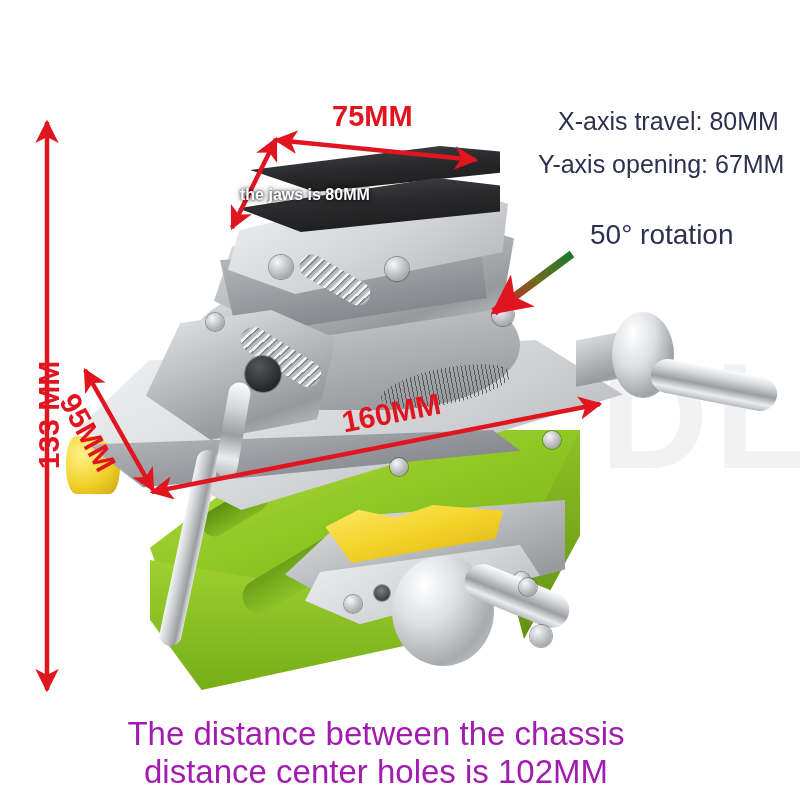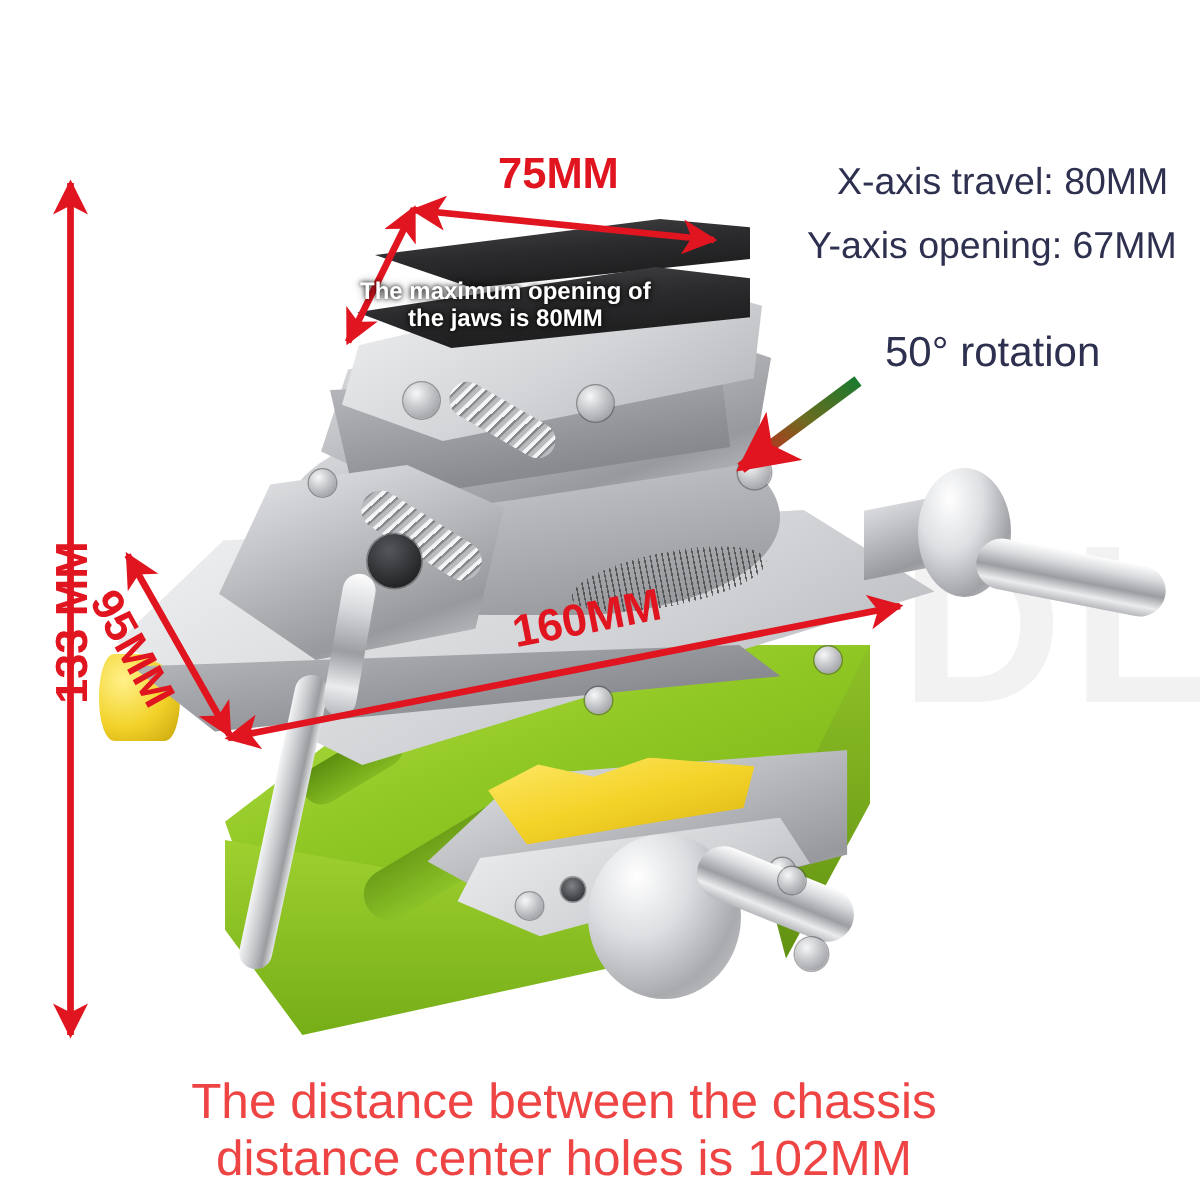--- a/index.html
+++ b/index.html
@@ -113,21 +113,21 @@
     text-shadow: 0 0 3px rgba(0,0,0,.85), 0 0 6px rgba(0,0,0,.6);
   }
   .spec-text {
     position: absolute;
     color: #2e3050;
     white-space: nowrap;
     font-family: "Liberation Sans", sans-serif;
   }
   .caption {
     position: absolute;
-    color: #ef4444;
+    color: #a21caf;
     text-align: center;
     line-height: 1.16;
     width: 752px;
     left: 0;
     font-family: "Liberation Sans", sans-serif;
   }
 </style>
 </head>
 <body>
 
@@ -257,21 +257,20 @@
 
   <div class="dim-label" style="left:-5px; top:398px; font-size:30px; transform: rotate(-90deg); transform-origin: center;">133 MM</div>
 
   <div class="dim-label" style="left:332px; top:100px; font-size:29px;">75MM</div>
 
   <div class="dim-label" style="left:82px; top:388px; font-size:30px; transform: rotate(61deg); transform-origin: left top;">95MM</div>
 
   <div class="dim-label" style="left:339px; top:406px; font-size:30px; transform: rotate(-11deg); transform-origin: left top;">160MM</div>
 
   <div class="note-white" style="left:240px; top:186px; font-size:16px;">
-    <div>The maximum opening of</div>
     <div>the jaws is 80MM</div>
   </div>
 
   <div class="spec-text" style="left:538px; top:107px; font-size:25px;margin-left:20px;">X-axis travel: 80MM</div>
 
   <div class="spec-text" style="left:538px; top:150px; font-size:25px;">Y-axis opening: 67MM</div>
 
   <div class="spec-text" style="left:590px; top:219px; font-size:28px;">50° rotation</div>
 
   <div class="caption" style="top:715px; font-size:33px;">

